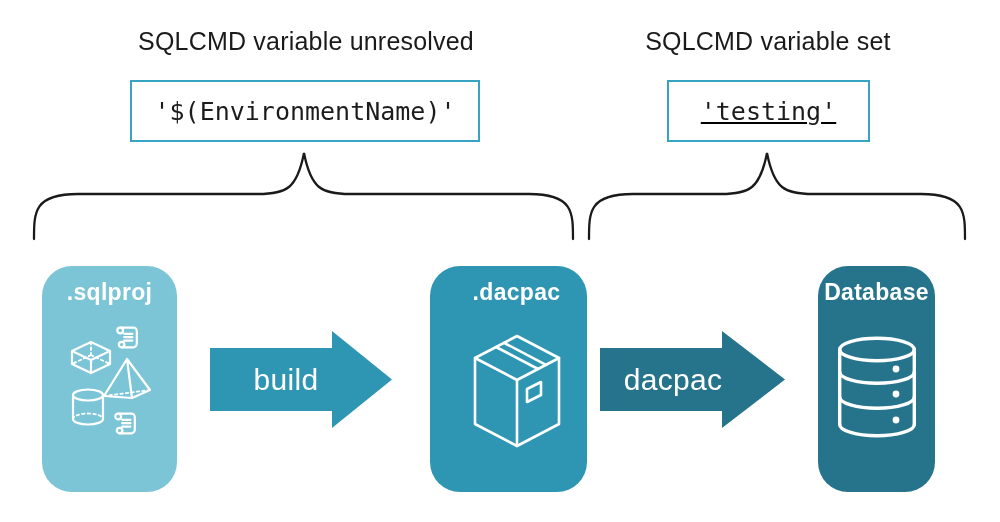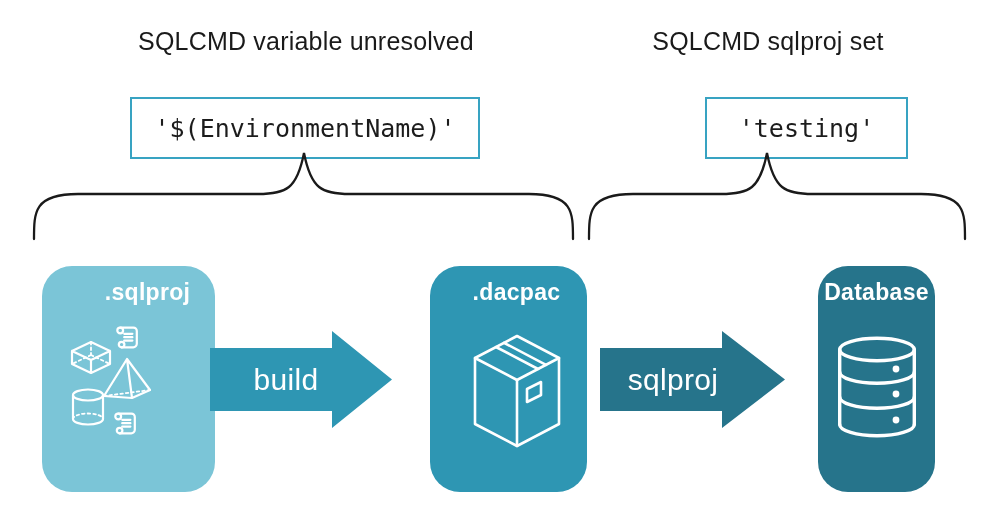--- a/index.html
+++ b/index.html
@@ -27,41 +27,40 @@
   .codebox {
     position: absolute;
     top: 80px;
     height: 62px;
     background: #ffffff;
     border: 2px solid var(--code-border, #38a3c2);
     box-sizing: border-box;
     display: flex;
     align-items: center;
     justify-content: center;
-    margin-top: 17px;
   }
   .cb1 { left: 130px; width: 350px; }
-  .cb2 { left: 705px; width: 203px; }
+  .cb2 { left: 667px; width: 203px; text-decoration: underline; }
   .code {
     font-family: "DejaVu Sans Mono", monospace;
     font-size: 25px;
     color: var(--code-text, #1c1c1c);
     white-space: pre;
   }
 
   .braces { position: absolute; left: 0; top: 0; width: 1000px; height: 522px; }
   .brace  { fill: none; stroke: var(--ink, #1a1a1a); stroke-width: 2.3; stroke-linecap: round; }
 
   .node {
     position: absolute;
     top: 266px;
     height: 226px;
     border-radius: 30px;
   }
-  .node-sqlproj  { left: 42px;  width: 135px; background: var(--node-sqlproj, #7bc5d7); padding-left: 38px; }
+  .node-sqlproj  { left: 42px;  width: 135px; background: var(--node-sqlproj, #7bc5d7); }
   .node-dacpac   { left: 430px; width: 141px; background: var(--node-dacpac, #2e96b3); padding-left: 16px; }
   .node-database { left: 818px; width: 117px; background: var(--node-database, #26748b); }
   .node-label {
     margin-top: 13px;
     text-align: center;
     color: var(--label-text, #fff);
     font-weight: 700;
     font-size: 23px;
     letter-spacing: 0.3px;
   }
@@ -92,21 +91,21 @@
 
   .lineart { fill: none; stroke-width: 2.2; stroke-linecap: round; stroke-linejoin: round; }
   .dash { stroke-dasharray: 2.5 3; stroke-width: 1.8; }
 </style>
 </head>
 <body>
 
 <div class="canvas">
 
   <div class="heading h1">SQLCMD variable unresolved</div>
-  <div class="heading h2">SQLCMD sqlproj set</div>
+  <div class="heading h2">SQLCMD variable set</div>
 
   <div class="codebox cb1">
     <span class="code">'$(EnvironmentName)'</span>
   </div>
   <div class="codebox cb2">
     <span class="code">'testing'</span>
   </div>
 
   <svg class="braces" viewBox="0 0 1000 522" aria-hidden="true">
     <path class="brace" d="M 34 239 C 34 212 34 194 78 194 L 258 194 C 286 194 297 189 304 153 C 311 189 322 194 350 194 L 529 194 C 573 194 573 212 573 239"></path>
@@ -166,21 +165,21 @@
         <path d="M46 49 V115"></path>
         <path d="M25 16 L67 38 M33 11.8 L75 33.8"></path>
         <path d="M56 58 L70 51 L70 64 L56 71 Z"></path>
       </g>
     </svg>
   </div>
 
   <svg class="arrow arrow-deploy-svg" viewBox="0 0 185 97" aria-hidden="true">
     <polygon class="arrow-deploy-poly" points="0,17 122,17 122,0 185,48.5 122,97 122,80 0,80"></polygon>
   </svg>
-  <div class="arrow-label al-deploy">sqlproj</div>
+  <div class="arrow-label al-deploy">dacpac</div>
 
   <div class="node node-database">
     <div class="node-label">Database</div>
     <svg class="dbicon" viewBox="0 0 82 102" style="stroke: var(--icon-stroke, #fff);" fill="none" aria-hidden="true">
       <g class="lineart" style="stroke-width:3.4;">
         <ellipse cx="41" cy="13.5" rx="37.3" ry="11.3"></ellipse>
         <path d="M3.7 13.5 V88.5 M78.3 13.5 V88.5"></path>
         <path d="M3.7 88.5 A37.3 11.3 0 0 0 78.3 88.5"></path>
         <path d="M3.7 36 A37.3 11.3 0 0 0 78.3 36"></path>
         <path d="M3.7 61 A37.3 11.3 0 0 0 78.3 61"></path>

